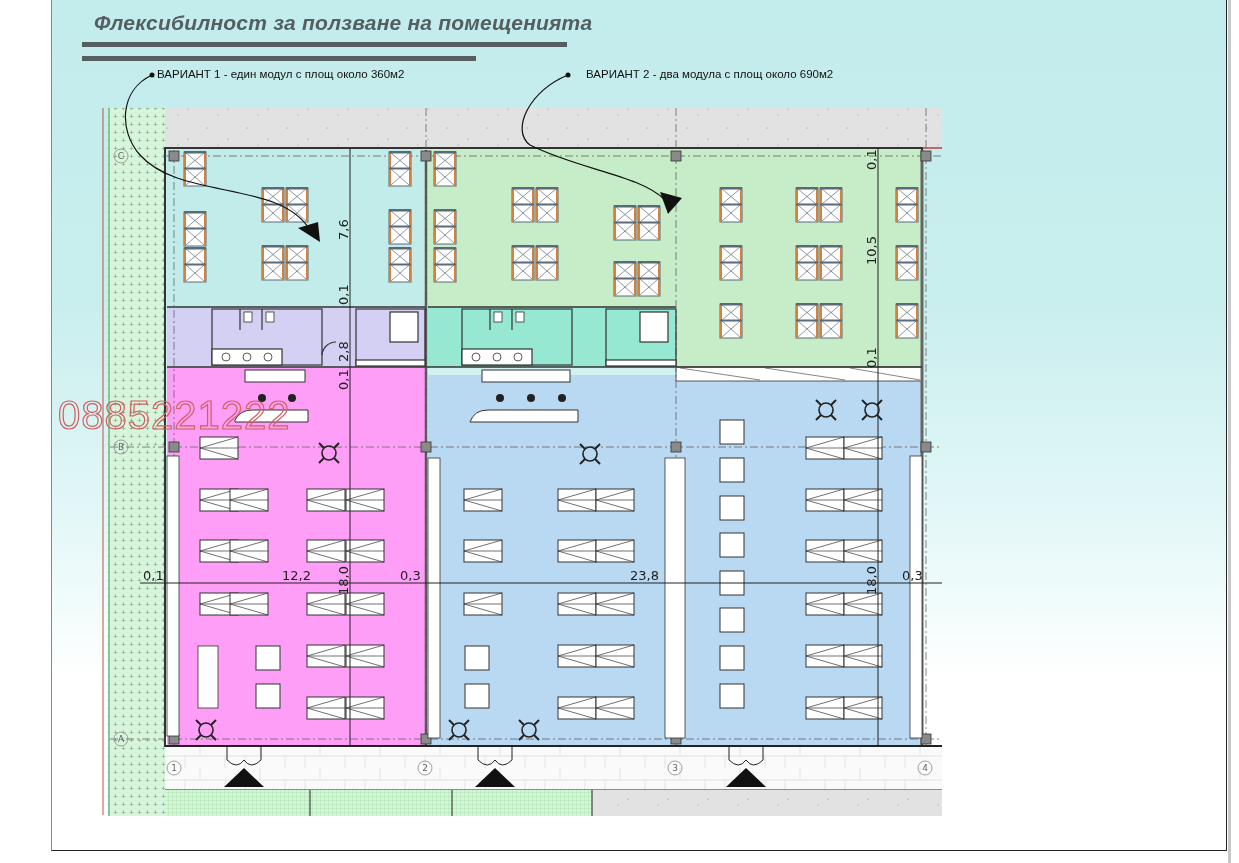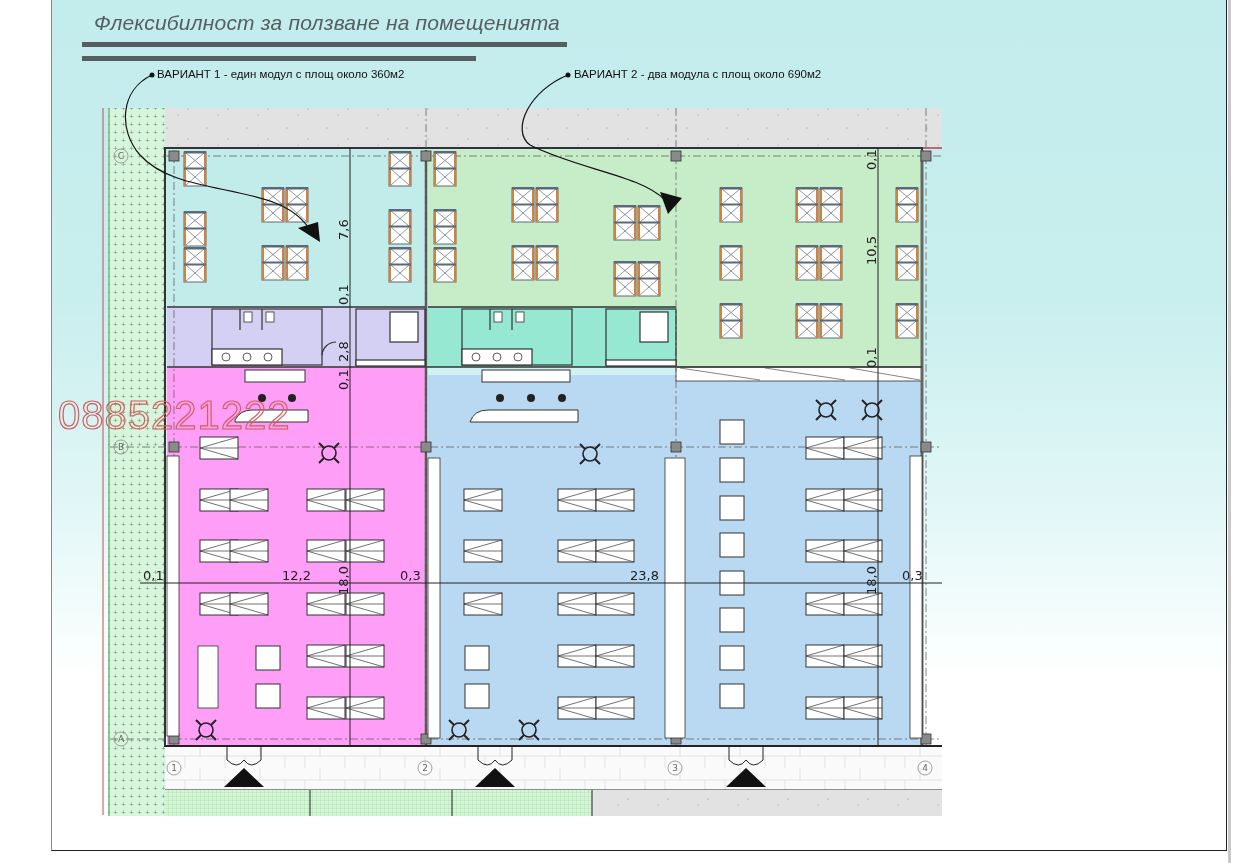--- a/index.html
+++ b/index.html
@@ -1,38 +1,38 @@
 <!DOCTYPE html>
 <html><head>
 <meta charset="utf-8">
 <style>
   html,body{margin:0;padding:0;}
   body{width:1239px;height:863px;position:relative;overflow:hidden;background:#ffffff;font-family:"Liberation Sans",sans-serif;}
   .sheet{position:absolute;left:51px;top:0;width:1174px;height:850px;border-right:1px solid #222;border-bottom:1px solid #222;border-left:1px solid #888;
     background:linear-gradient(to bottom,#c3ecec 0%,#c9eeee 35%,#e2f7f7 60%,#ffffff 80%,#ffffff 100%);}
   .page-edge{position:absolute;left:1228px;top:0;width:3px;height:863px;background:#c8c8c8;}
-  .title{position:absolute;left:94px;top:11px;font-size:21px;font-weight:normal;font-style:italic;color:#555e60;letter-spacing:0.2px;}
+  .title{position:absolute;left:94px;top:11px;font-size:21px;font-weight:bold;font-style:italic;color:#555e60;letter-spacing:0.2px;}
   .bar1{position:absolute;left:82px;top:42px;width:485px;height:5px;background:#555e60;}
   .bar2{position:absolute;left:82px;top:56px;width:394px;height:5px;background:#555e60;}
   .variant{position:absolute;font-size:11.5px;color:#111;}
   .plan{position:absolute;left:0;top:0;width:1239px;height:863px;}
   .phone{position:absolute;left:58px;top:393px;font-size:40px;color:transparent;-webkit-text-stroke:1.2px #d06060;letter-spacing:1px;font-family:Liberation Sans, sans-serif;}
 </style>
 </head>
 <body>
 
 <div class="sheet"></div>
 <div class="page-edge"></div>
 
 <div class="title">Флексибилност за ползване на помещенията</div>
 <div class="bar1"></div>
 <div class="bar2"></div>
 
 <div class="variant" style="left:157px;top:68px;">ВАРИАНТ 1 - един модул с площ около 360м2</div>
-<div class="variant" style="left:574px;top:68px;">ВАРИАНТ 2 - два модула с площ около 690м2</div>
+<div class="variant" style="left:586px;top:68px;">ВАРИАНТ 2 - два модула с площ около 690м2</div>
 
 <svg class="plan" viewBox="0 0 1239 863" xmlns="http://www.w3.org/2000/svg">
   <defs>
     <pattern id="grass" width="8" height="8" patternUnits="userSpaceOnUse">
       <rect width="8" height="8" fill="#d9f4dc"></rect>
       <text x="1" y="6" font-size="6" fill="#5aa46a" font-family="DejaVu Sans">+</text>
     </pattern>
     <pattern id="mesh" width="4" height="4" patternUnits="userSpaceOnUse">
       <rect width="4" height="4" fill="#d4f5d4"></rect>
       <path d="M0 0H4M0 0V4" stroke="#8fd39a" stroke-width="0.5"></path>

